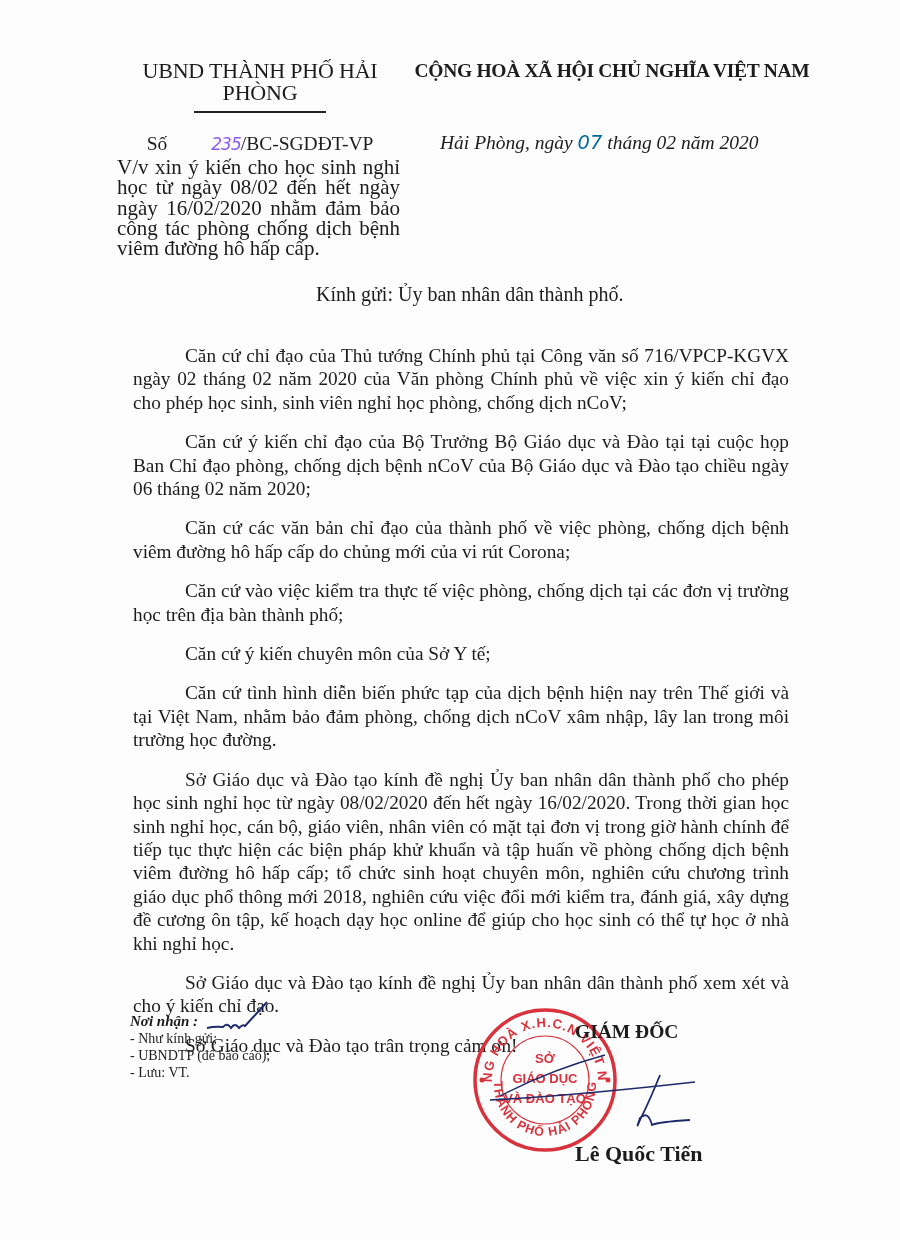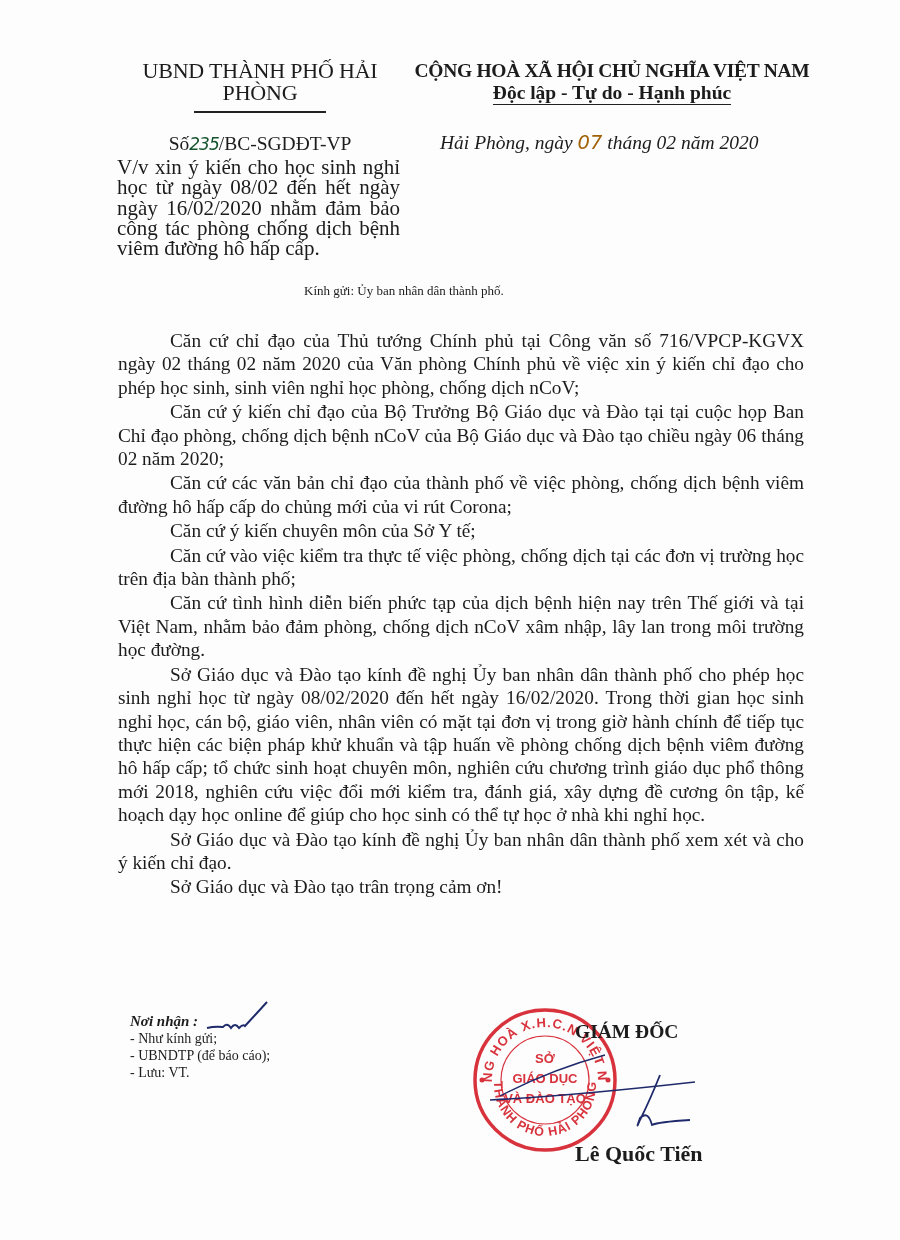--- a/index.html
+++ b/index.html
@@ -9,27 +9,27 @@
   }
   .abs { position: absolute; }
   .hdr-left { left: 105px; top: 60px; width: 310px; text-align: center; }
   .hdr-left .l1 { font-size: 22px; line-height: 22px; letter-spacing: -0.2px; }
   .hdr-left .l2 { font-size: 19.5px; line-height: 24px; font-weight: bold; }
   .hdr-left .rule { width: 132px; height: 1.5px; background: #222; margin: 7px auto 0; }
   .hdr-right { left: 412px; top: 60px; width: 400px; text-align: center; }
   .hdr-right .l1 { font-size: 19.5px; line-height: 22px; font-weight: bold; letter-spacing: -0.3px; }
   .hdr-right .l2 { font-size: 19.5px; line-height: 26px; font-weight: bold; display: inline-block; border-bottom: 1.6px solid #222; line-height: 22px; }
   .so { left: 105px; top: 133px; width: 310px; text-align: center; font-size: 19.5px; }
-  .so .hand { font-family: "DejaVu Sans", sans-serif; font-style: italic; font-size: 17px; color: #14532d; letter-spacing: -1px; }
+  .so .hand { font-family: "DejaVu Sans", sans-serif; font-style: italic; font-size: 17px; color: #8b5cf6; letter-spacing: -1px; padding-left: 44px; }
   .vv { left: 117px; top: 157px; width: 283px; font-size: 21px; line-height: 20.3px; text-align: justify; }
   .date { left: 440px; top: 131px; width: 370px; font-size: 19.5px; font-style: italic; }
-  .date .hand { font-family: "DejaVu Sans", sans-serif; font-style: italic; color: #a16207; }
-  .kinhgui { left: 304px; top: 283px; font-size: 13px; }
+  .date .hand { font-family: "DejaVu Sans", sans-serif; font-style: italic; color: #0369a1; }
+  .kinhgui { left: 316px; top: 283px; font-size: 20px; }
   .body { left: 117px; top: 328px; width: 688px; font-size: 19.3px; line-height: 23.4px; text-align: justify; }
-  .body p { margin: 1px; text-indent: 52px; }
+  .body p { margin: 16px; text-indent: 52px; }
   .noinhan { left: 130px; top: 1013px; width: 260px; }
   .noinhan .title { font-size: 15px; font-weight: bold; font-style: italic; }
   .noinhan .item { font-size: 14px; line-height: 17px; }
   .sign-title { left: 575px; top: 1021px; font-size: 19.5px; font-weight: bold; }
   .sign-name { left: 575px; top: 1141px; font-size: 22px; font-weight: bold; }
   .stamp { left: 470px; top: 1005px; width: 150px; height: 150px; }
   .signature { left: 490px; top: 1050px; width: 210px; height: 100px; }
   .paraf { left: 205px; top: 1000px; width: 70px; height: 36px; }
 </style>
 </head>
@@ -41,37 +41,36 @@
 </div>
 
 <div class="abs so">
   <span>Số</span><span class="hand">235</span><span>/BC-SGDĐT-VP</span>
 </div>
 
 <div class="abs vv">V/v xin ý kiến cho học sinh nghỉ học từ ngày 08/02 đến hết ngày ngày 16/02/2020 nhằm đảm bảo công tác phòng chống dịch bệnh viêm đường hô hấp cấp.</div>
 
 <div class="abs hdr-right">
   <div class="l1">CỘNG HOÀ XÃ HỘI CHỦ NGHĨA VIỆT NAM</div>
-  <div class="l2">Độc lập - Tự do - Hạnh phúc</div>
 </div>
 
 <div class="abs date">
   <span>Hải Phòng, ngày</span>
   <span class="hand">07</span>
   <span>tháng 02 năm 2020</span>
 </div>
 
 <div class="abs kinhgui">Kính gửi: Ủy ban nhân dân thành phố.</div>
 
 <div class="abs body">
   <p>Căn cứ chỉ đạo của Thủ tướng Chính phủ tại Công văn số 716/VPCP-KGVX ngày 02 tháng 02 năm 2020 của Văn phòng Chính phủ về việc xin ý kiến chỉ đạo cho phép học sinh, sinh viên nghỉ học phòng, chống dịch nCoV;</p>
   <p>Căn cứ ý kiến chỉ đạo của Bộ Trưởng Bộ Giáo dục và Đào tại tại cuộc họp Ban Chỉ đạo phòng, chống dịch bệnh nCoV của Bộ Giáo dục và Đào tạo chiều ngày 06 tháng 02 năm 2020;</p>
   <p>Căn cứ các văn bản chỉ đạo của thành phố về việc phòng, chống dịch bệnh viêm đường hô hấp cấp do chủng mới của vi rút Corona;</p>
+  <p>Căn cứ vào việc kiểm tra thực tế việc phòng, chống dịch tại các đơn vị trường học trên địa bàn thành phố;</p>
   <p>Căn cứ ý kiến chuyên môn của Sở Y tế;</p>
-  <p>Căn cứ vào việc kiểm tra thực tế việc phòng, chống dịch tại các đơn vị trường học trên địa bàn thành phố;</p>
   <p>Căn cứ tình hình diễn biến phức tạp của dịch bệnh hiện nay trên Thế giới và tại Việt Nam, nhằm bảo đảm phòng, chống dịch nCoV xâm nhập, lây lan trong môi trường học đường.</p>
   <p>Sở Giáo dục và Đào tạo kính đề nghị Ủy ban nhân dân thành phố cho phép học sinh nghỉ học từ ngày 08/02/2020 đến hết ngày 16/02/2020. Trong thời gian học sinh nghỉ học, cán bộ, giáo viên, nhân viên có mặt tại đơn vị trong giờ hành chính để tiếp tục thực hiện các biện pháp khử khuẩn và tập huấn về phòng chống dịch bệnh viêm đường hô hấp cấp; tổ chức sinh hoạt chuyên môn, nghiên cứu chương trình giáo dục phổ thông mới 2018, nghiên cứu việc đổi mới kiểm tra, đánh giá, xây dựng đề cương ôn tập, kế hoạch dạy học online để giúp cho học sinh có thể tự học ở nhà khi nghỉ học.</p>
   <p>Sở Giáo dục và Đào tạo kính đề nghị Ủy ban nhân dân thành phố xem xét và cho ý kiến chỉ đạo.</p>
   <p>Sở Giáo dục và Đào tạo trân trọng cảm ơn!</p>
 </div>
 
 <div class="abs noinhan">
   <div class="title">Nơi nhận :</div>
   <div class="item">- Như kính gửi;</div>
   <div class="item">- UBNDTP (để báo cáo);</div>

